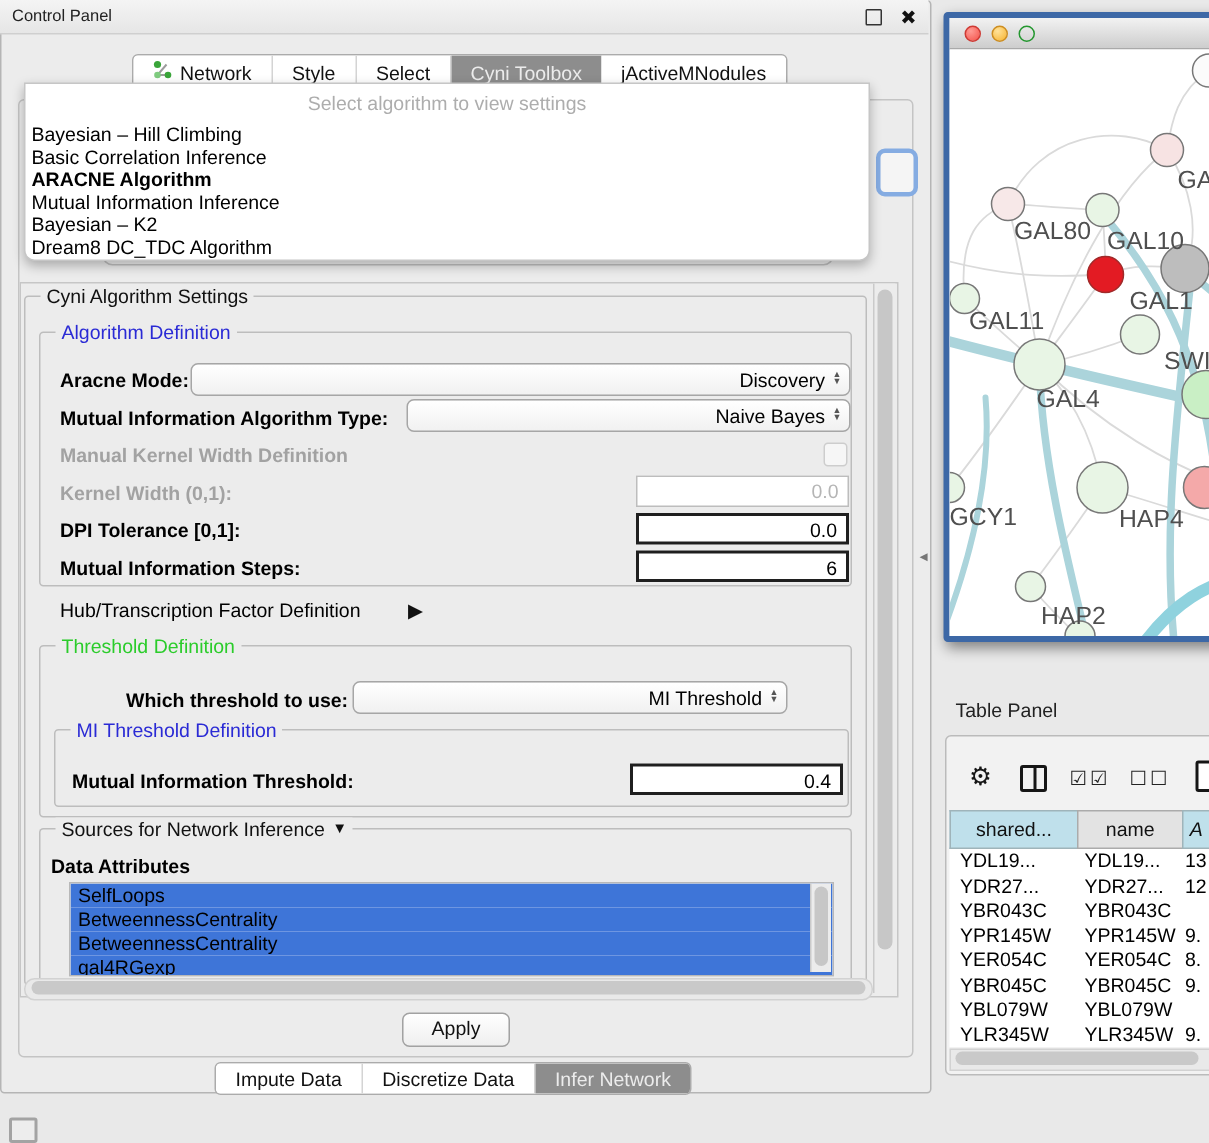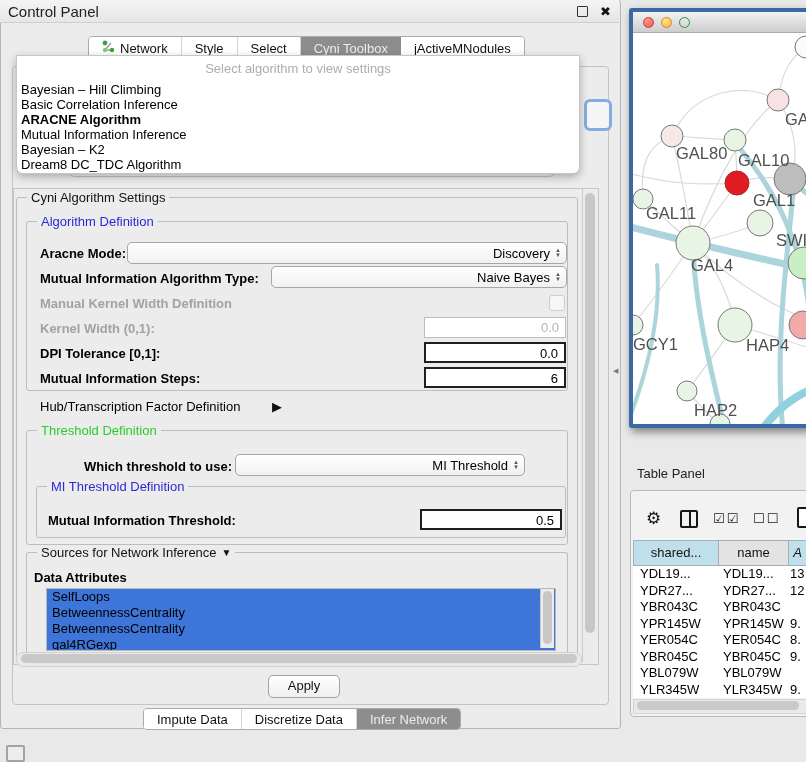--- a/index.html
+++ b/index.html
@@ -5,21 +5,21 @@
   html,body{margin:0;padding:0;}
   body{width:806px;height:762px;overflow:hidden;background:#E9E9E9;
        font-family:"Liberation Sans","DejaVu Sans",sans-serif;font-size:13px;color:#111;}
   #root{position:relative;width:806px;height:762px;overflow:hidden;}
   .abs{position:absolute;}
 
   
   .cp{left:0;top:8;width:619px;height:727px;background:#ECECEC;border:1px solid #B5B5B5;border-radius:3px;}
   .cp-titlebar{left:0;top:8;width:619px;height:23px;background:linear-gradient(#F4F4F4,#E6E6E6);
     border-bottom:1px solid #CFCFCF;display:flex;align-items:center;padding:0 8px;box-sizing:border-box;}
-  .cp-title{font-size:15px;color:#222;}
+  .cp-title{font-size:11px;color:#222;}
   .float-icon{width:9px;height:9px;border:1.5px solid #333;border-radius:1px;margin-right:12px;}
   .close-icon{font-size:13px;font-weight:bold;color:#111;line-height:9px;}
 
   
   .tabstrip{display:flex;background:#FFF;border:1px solid #ABABAB;border-radius:4px;height:22px;align-items:stretch;overflow:hidden;}
   .tab{display:flex;align-items:center;padding:0 13px;font-size:13px;color:#111;border-right:1px solid #D4D4D4;background:#FFF;}
   .tab:last-child{border-right:none;}
   .tab.selected{background:#8D8D8D;color:#ECECEC;border-right:none;}
   .net-ico{margin-right:5px;display:inline-block;}
 
@@ -206,21 +206,21 @@
         <span>▲</span>
         <span>▼</span>
       </span>
   </div>
 
   <div class="abs group" style="left:36px;top:486px;width:528px;height:50px;">
     <span class="group-title t-blue">MI Threshold Definition</span>
   </div>
   <span class="abs lbl" style="left:48px;top:513px;">Mutual Information Threshold:</span>
   <div class="abs field hot" style="left:420px;top:509px;width:142px;height:21px;">
-    <span>0.5</span>
+    <span>0.4</span>
   </div>
 
   <div class="abs group" style="left:26px;top:552px;width:540px;height:103px;border-bottom:none;">
     <span class="group-title" style="display:flex;align-items:center;gap:5px;">
       <span>Sources for Network Inference</span>
       <span class="arrow-d">▼</span>
     </span>
   </div>
   <span class="abs lbl" style="left:34px;top:570px;">Data Attributes</span>
 

